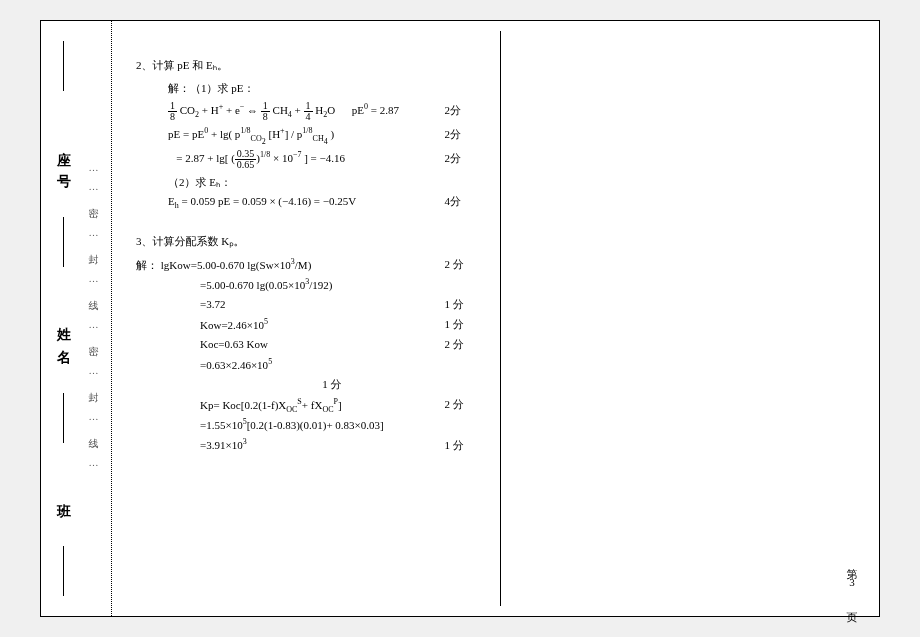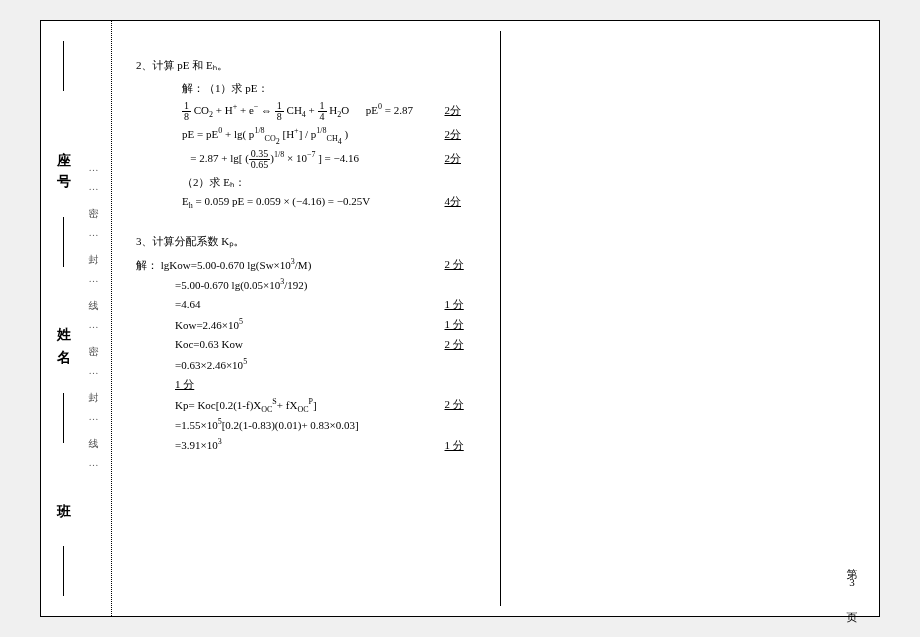--- a/index.html
+++ b/index.html
@@ -84,40 +84,40 @@
     .column-divider {
       width: 1px;
       background: #000;
       margin: 10px 0;
     }
     .problem-title {
       font-size: 11px;
       margin-bottom: 8px;
     }
     .indent {
-      margin-left: 46px;
+      margin-left: 32px;
     }
     .indent2 {
-      margin-left: 39px;
+      margin-left: 64px;
+      justify-content: center;
     }
     .line {
       display: flex;
       align-items: baseline;
       margin-bottom: 4px;
       min-height: 16px;
     }
     .formula {
       flex: 1;
       font-family: "Times New Roman", serif;
     }
     .score {
       width: 40px;
       text-align: left;
       font-size: 11px;
-      text-decoration: underline;
     }
     .frac {
       display: inline-flex;
       flex-direction: column;
       align-items: center;
       vertical-align: middle;
       font-size: 10px;
       line-height: 1;
     }
     .frac .num { padding: 0 2px; }
@@ -227,21 +227,21 @@
           </span>
           <span class="score">2 分</span>
         </div>
 
         <div class="line indent2">
           <span class="formula">=5.00-0.670 lg(0.05×10<sup>3</sup>/192)</span>
           <span class="score"></span>
         </div>
 
         <div class="line indent2">
-          <span class="formula">=4.64</span>
+          <span class="formula">=3.72</span>
           <span class="score">1 分</span>
         </div>
 
         <div class="line indent2">
           <span class="formula">Kow=2.46×10<sup>5</sup></span>
           <span class="score">1 分</span>
         </div>
 
         <div class="line indent2">
           <span class="formula">Koc=0.63 Kow</span>

